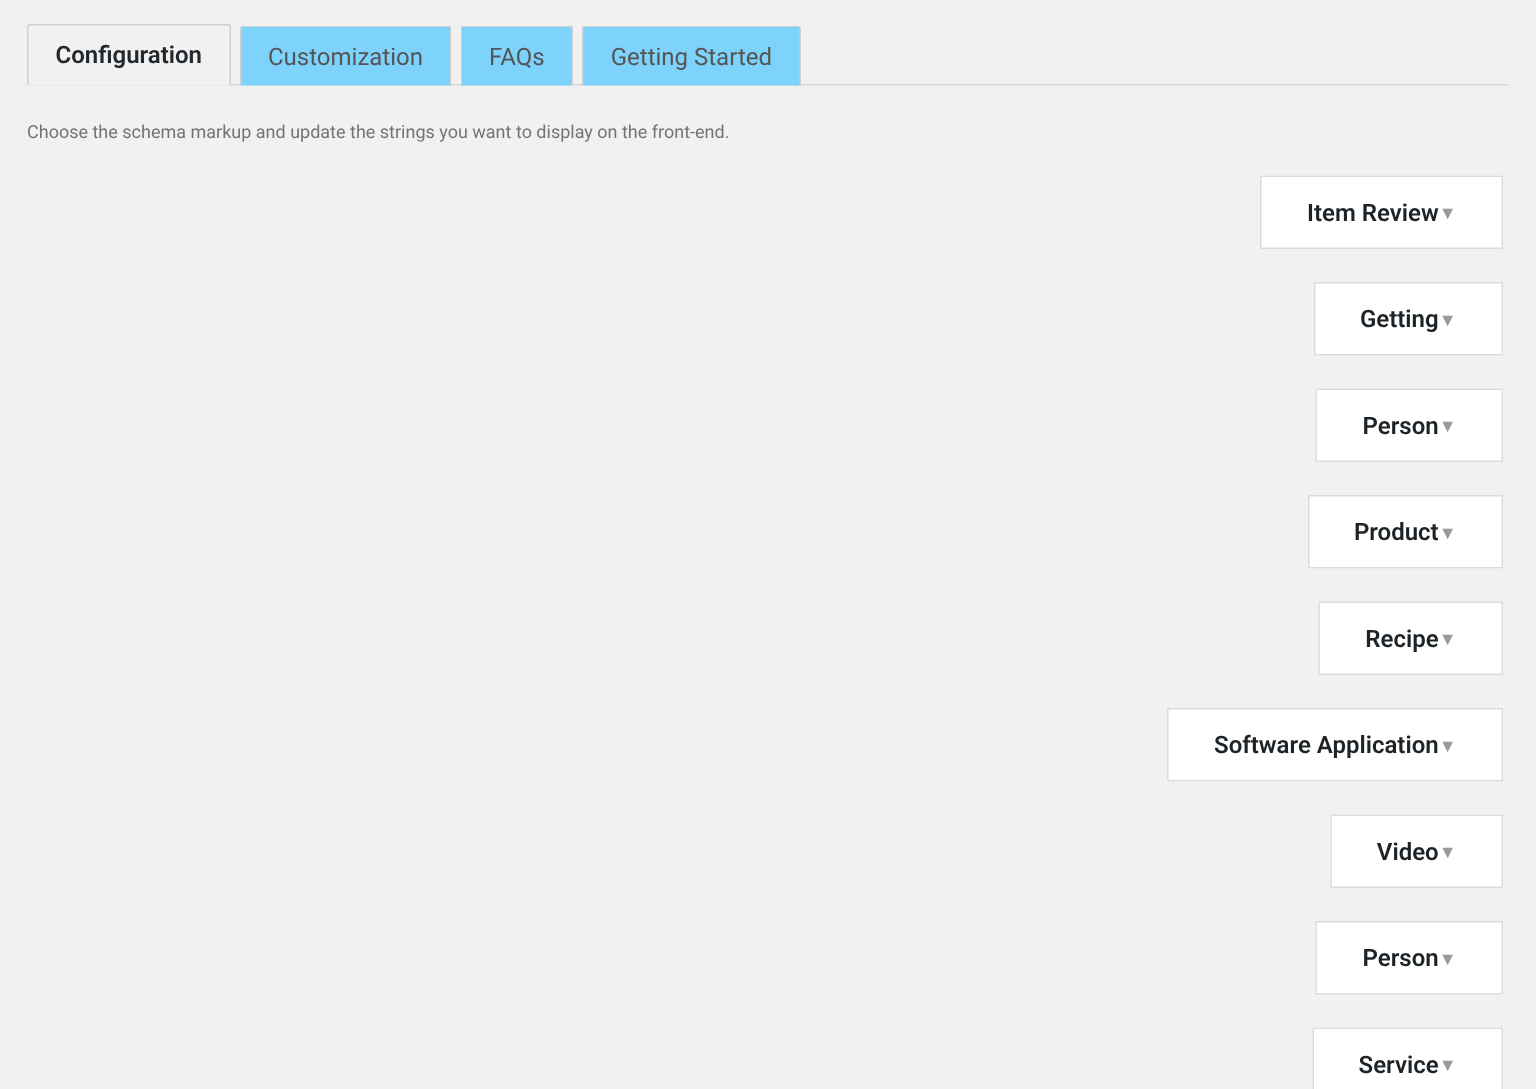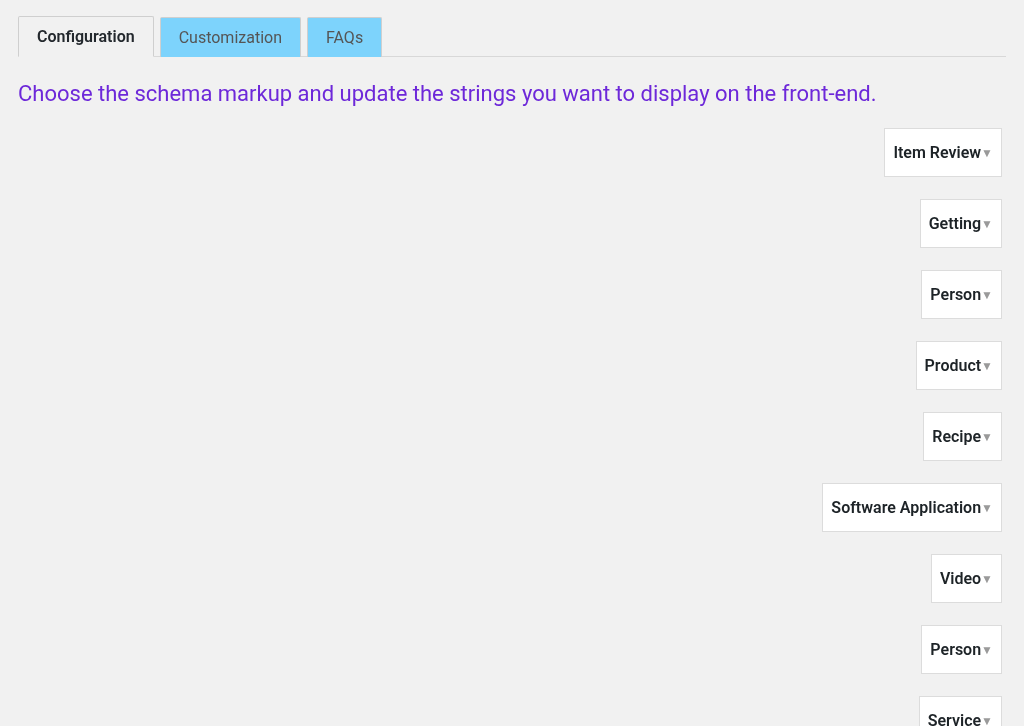--- a/index.html
+++ b/index.html
@@ -34,36 +34,36 @@
     }
     .tab.active {
       background: #f1f1f1;
       border-color: #cfcfcf;
       border-bottom: 1px solid #f1f1f1;
       color: #23282d;
       font-weight: 600;
     }
     .description {
       margin: 24px 0 22px 0;
-      font-size: 22px;
-      color: #6d28d9;
+      font-size: 12px;
+      color: #737373;
     }
     .accordion-list {
       display: flex;
       flex-direction: column;
       gap: 22px;
       padding: 0 4px;
     }
     .accordion-item {
       background: #fff;
       border: 1px solid #dcdcdc;
       display: flex;
       align-items: center;
       justify-content: space-between;
-      padding: 14px 8px;
+      padding: 14px 30px;
       cursor: pointer;
       font-weight: 600;
       font-size: 16px;
       color: #1d2327;
     }
     .accordion-item .chevron {
       color: #9a9a9a;
       font-size: 12px;
       line-height: 1;
     }
@@ -73,20 +73,23 @@
 
 <div class="tabs-row">
   <div class="tab active">
     <span>Configuration</span>
   </div>
   <div class="tab">
     <span>Customization</span>
   </div>
   <div class="tab">
     <span>FAQs</span>
+  </div>
+  <div class="tab">
+    <span>Getting Started</span>
   </div>
 </div>
 
 <p class="description">Choose the schema markup and update the strings you want to display on the front-end.</p>
 
 <div class="accordion-list">
   <div class="accordion-item">
     <span>Item Review</span>
     <span class="chevron">▼</span>
   </div>

